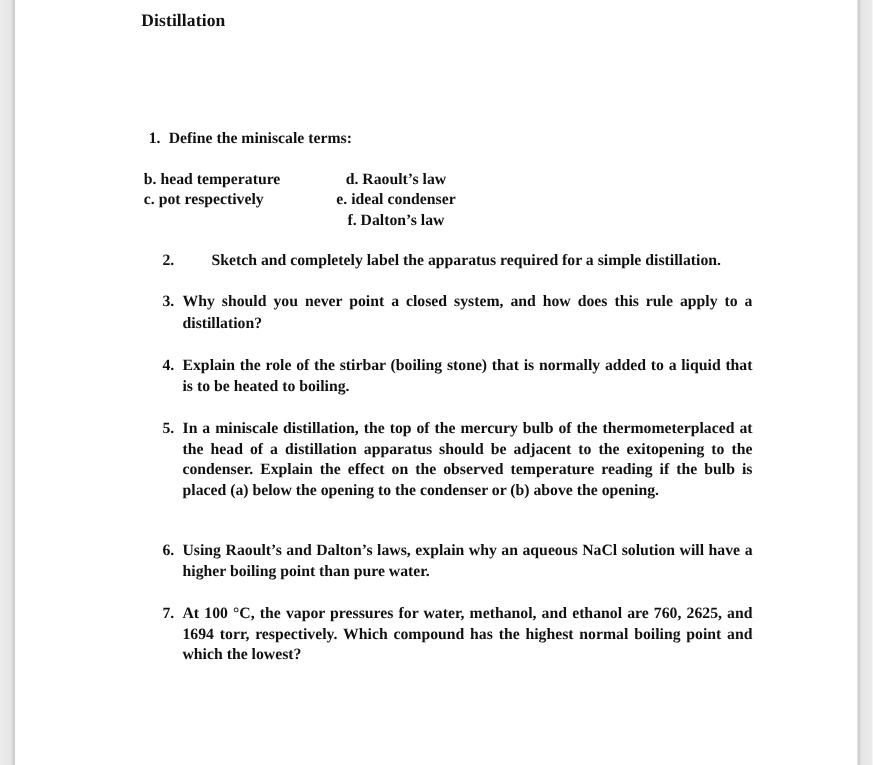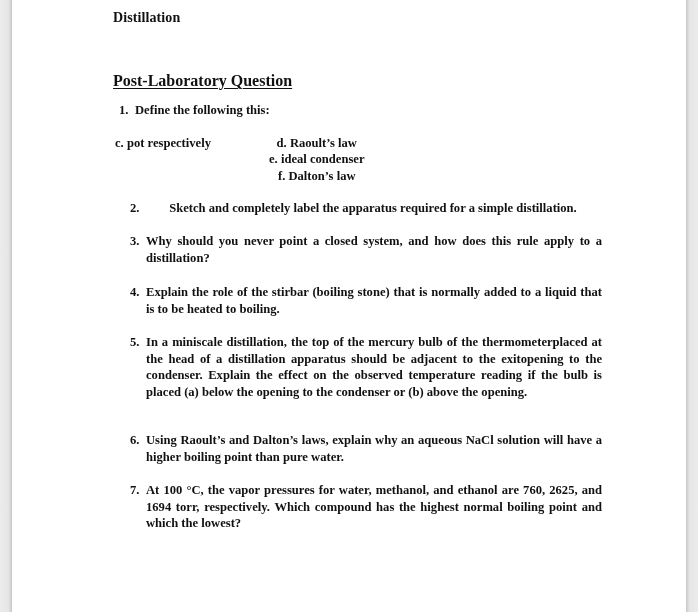--- a/index.html
+++ b/index.html
@@ -63,29 +63,29 @@
 </head>
 <body>
 
 <div class="edge-left"></div>
 <div class="edge-right"></div>
 
 <div class="page">
 
   <div class="doc-title">Distillation</div>
 
-  <div class="section-heading">Post-Laboratory Question</div>
 
   <div class="q" style="left:107px; top:102px; width:480px;">
     <span class="num">1.</span>
-    <div class="text">Define the following this:</div>
+    <div class="text">Define the miniscale terms:</div>
   </div>
 
   <div class="terms">
     <div class="col left">
+      <span class="item"><span>b.</span> <span>head temperature</span></span>
       <span class="item"><span>c.</span> <span>pot respectively</span></span>
     </div>
     <div class="col right">
       <span class="item"><span>d.</span> <span>Raoult’s law</span></span>
       <span class="item"><span>e.</span> <span>ideal condenser</span></span>
       <span class="item"><span>f.</span> <span>Dalton’s law</span></span>
     </div>
   </div>
 
   <div class="q" style="left:118px; top:200px; width:470px;">

